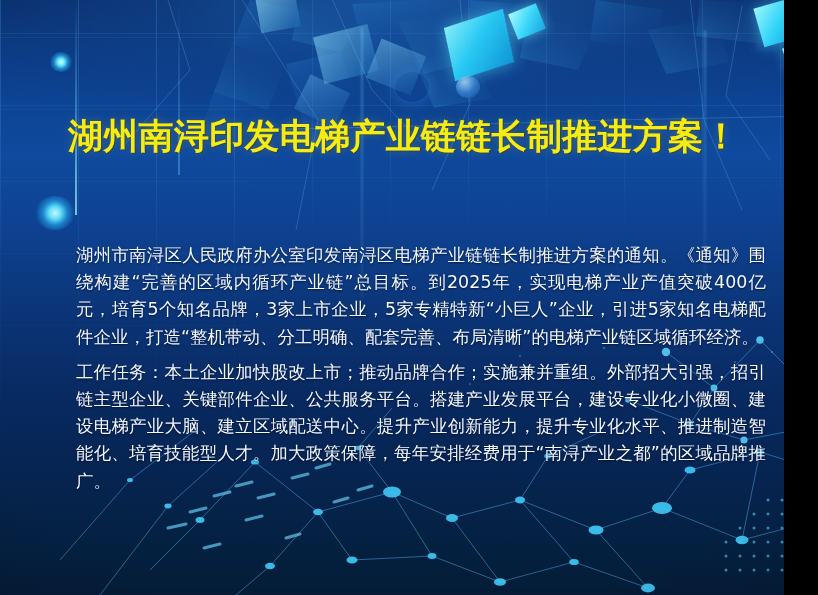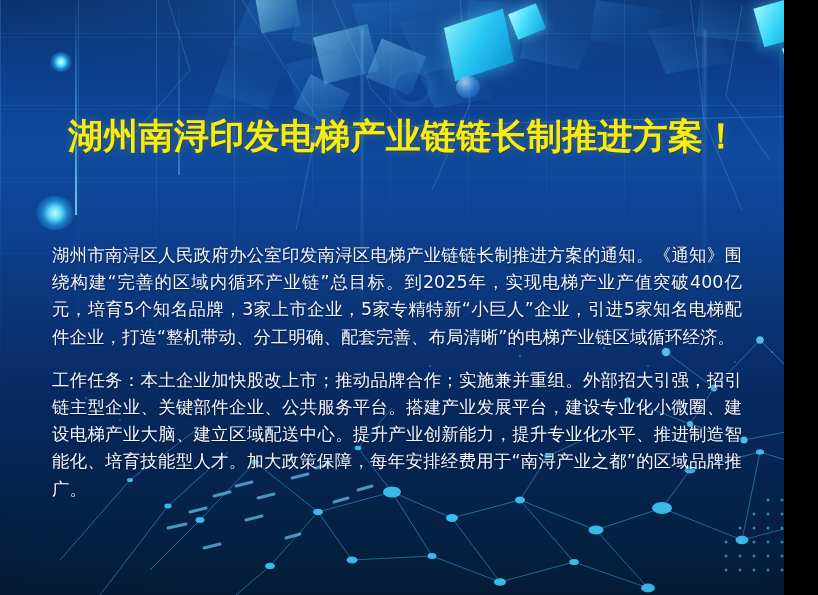--- a/index.html
+++ b/index.html
@@ -104,35 +104,35 @@
     color: #f5ec16;
     letter-spacing: 0.3px;
     white-space: nowrap;
     text-shadow:
       0 0 1px rgba(120,100,0,0.55),
       1px 1px 0 rgba(60,55,0,0.45),
       0 0 10px rgba(255,240,60,0.20);
   }
   .body-block {
     position: absolute;
-    left: 52px;
+    left: 76px;
     top: 242px;
     width: 690px;
   }
   .body-para {
     margin: 0;
     font-size: 17.4px;
     line-height: 27.2px;
     color: #f4f8ff;
     text-align: justify;
     text-justify: inter-ideograph;
     letter-spacing: 0.1px;
     text-shadow: 0 1px 2px rgba(0,12,40,0.75);
   }
-  .body-para + .body-para { margin-top: 16px; }
+  .body-para + .body-para { margin-top: 8px; }
 
   
   .vignette {
     position: absolute;
     inset: 0;
     pointer-events: none;
     background: radial-gradient(ellipse 120% 110% at 50% 42%, rgba(0,0,0,0) 55%, rgba(0,10,35,0.38) 100%);
   }
 </style>
 </head>

